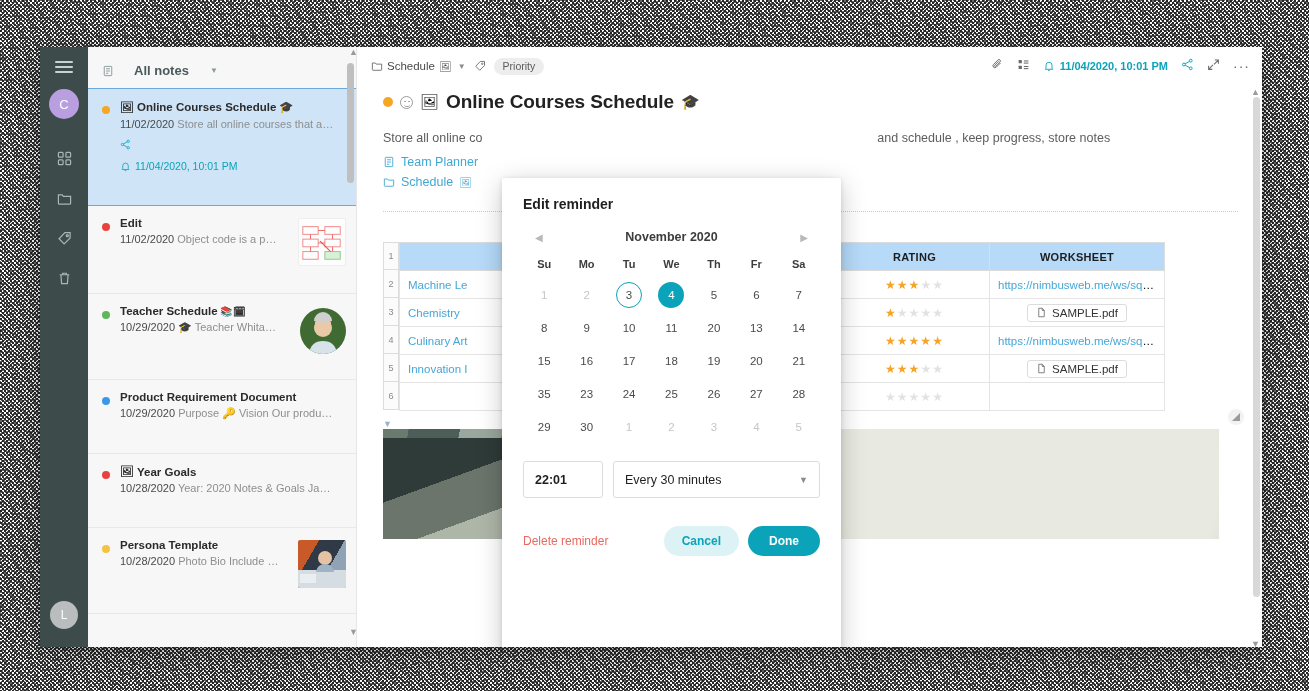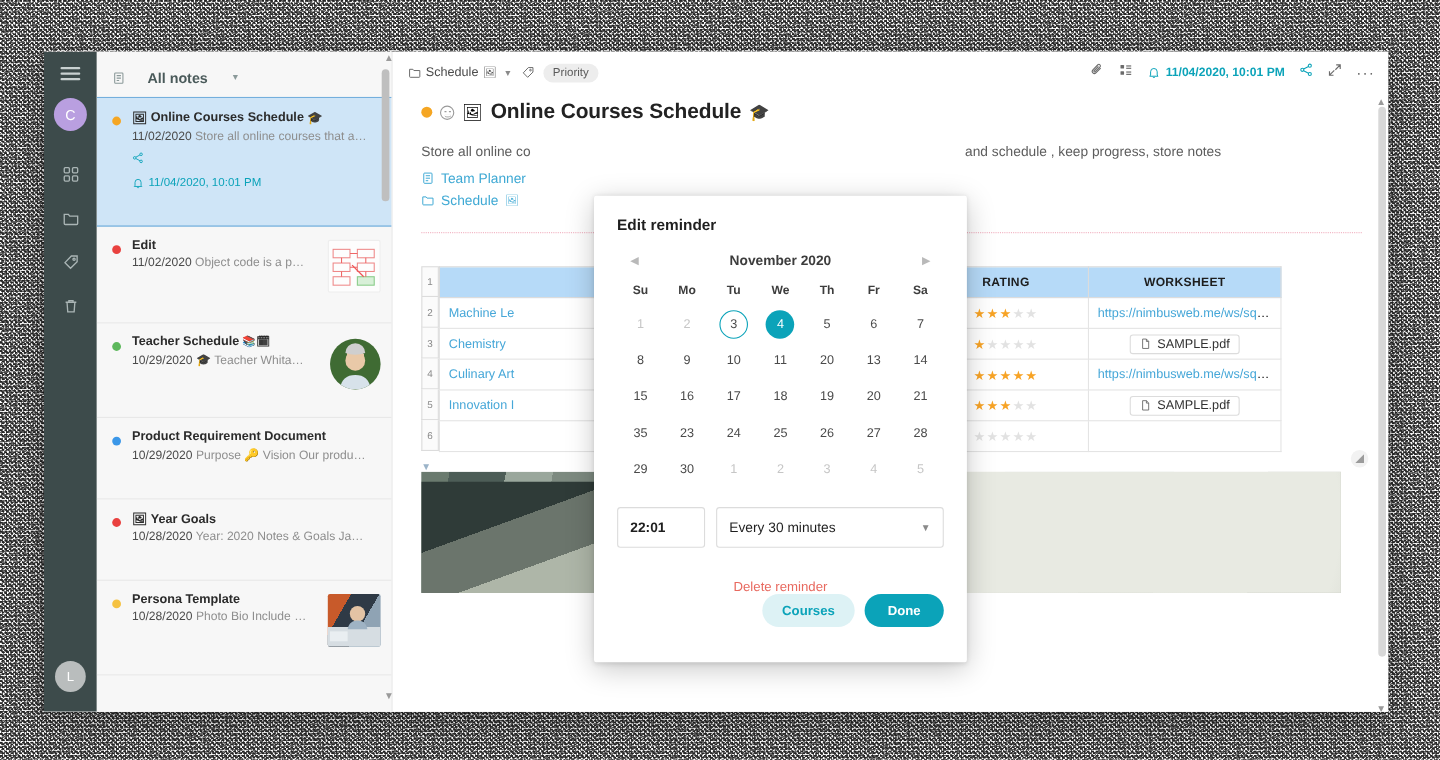--- a/index.html
+++ b/index.html
@@ -196,21 +196,21 @@
   .photo::after{ content:""; position:absolute; left:20%; top:12%; width:22%; height:88%;
     background: linear-gradient(150deg,#c7ccc1 0 20%, #e5e8dd 20% 55%, #9aa296 55% 100%);
     transform: skewX(-7deg); }
 
   .main-scrollbar{ position:absolute; right:2px; top:50px; width:7px; bottom:8px;}
   .ms-thumb{ position:absolute; top:0; width:7px; height:500px; background:#d8d8d8; border-radius:4px;}
   .ms-arrow{ position:absolute; right:0; color:#9a9a9a; font-size:9px;}
 
   
   .modal {
-    position:absolute; left:500px; top:131px; width:339px; height:424px;
+    position:absolute; left:462px; top:131px; width:339px; height:482px;
     background:#fff; box-shadow: 0 6px 26px rgba(0,0,0,.22), 0 1px 5px rgba(0,0,0,.12);
     border-radius:2px; z-index:50; padding: 18px 21px 0 21px;
   }
   .modal h2 { font-size:14px; color:#1f1f1f; font-weight:bold; margin-bottom: 18px;}
   .cal-head{ display:flex; align-items:center; justify-content:space-between; padding: 0 8px; margin-bottom: 14px;}
   .cal-head .mon{ font-size:12.5px; font-weight:bold; color:#3d3d3d;}
   .cal-nav{ color:#b9b9b9; font-size:10px; cursor:pointer; padding:0 4px;}
   .cal-grid{ display:grid; grid-template-columns:repeat(7,1fr); row-gap:5px; text-align:center;}
   .cal-grid .dow{ font-size:11px; font-weight:bold; color:#3d3d3d; padding-bottom:6px;}
   .cal-grid .day{ font-size:11.5px; color:#4a4a4a; height:28px; line-height:28px;
@@ -225,21 +225,21 @@
 
   .modal-fields{ display:flex; gap:10px; margin-top: 20px;}
   .time-input{ width:80px; height:37px; border:1px solid #dcdcdc; border-radius:3px;
                display:flex; align-items:center; padding-left:11px; font-size:12.5px;
                font-weight:bold; color:#1f1f1f; cursor:text; background:#fff;}
   .repeat-sel{ flex:1; height:37px; border:1px solid #dcdcdc; border-radius:3px;
                display:flex; align-items:center; padding: 0 11px; font-size:12.5px;
                color:#1f1f1f; cursor:pointer; background:#fff;}
   .repeat-sel .v{ flex:1; }
   .repeat-sel .caret{ color:#8a8a8a; font-size:9px;}
-  .modal-actions{ display:flex; align-items:center; margin-top: 28px; flex-direction: column;}
+  .modal-actions{ display:flex; align-items:center; margin-top: 28px;}
   .del-link{ color:#e8695f; font-size:12px; cursor:pointer;}
   .btn-row{ margin-left:auto; display:flex; gap:9px; align-items:center;}
   .btn{ border-radius:17px; font-size:12px; font-weight:bold; padding: 8px 18px; cursor:pointer;}
   .btn.cancel{ background:#ddf2f5; color:#0ba3b9; }
   .btn.done{ background:#0ba3b9; color:#fff; padding: 8px 21px;}
 </style>
 </head>
 <body>
 
 <div id="noise-frame"></div>
@@ -675,19 +675,19 @@
       <div class="time-input">22:01</div>
       <div class="repeat-sel">
         <span class="v">Every 30 minutes</span>
         <span class="caret">▼</span>
       </div>
     </div>
 
     <div class="modal-actions">
       <span class="del-link">Delete reminder</span>
       <div class="btn-row">
-        <span class="btn cancel">Courses</span>
+        <span class="btn cancel">Cancel</span>
         <span class="btn done">Done</span>
       </div>
     </div>
   </div>
 
 </div>
 
 </body></html>

